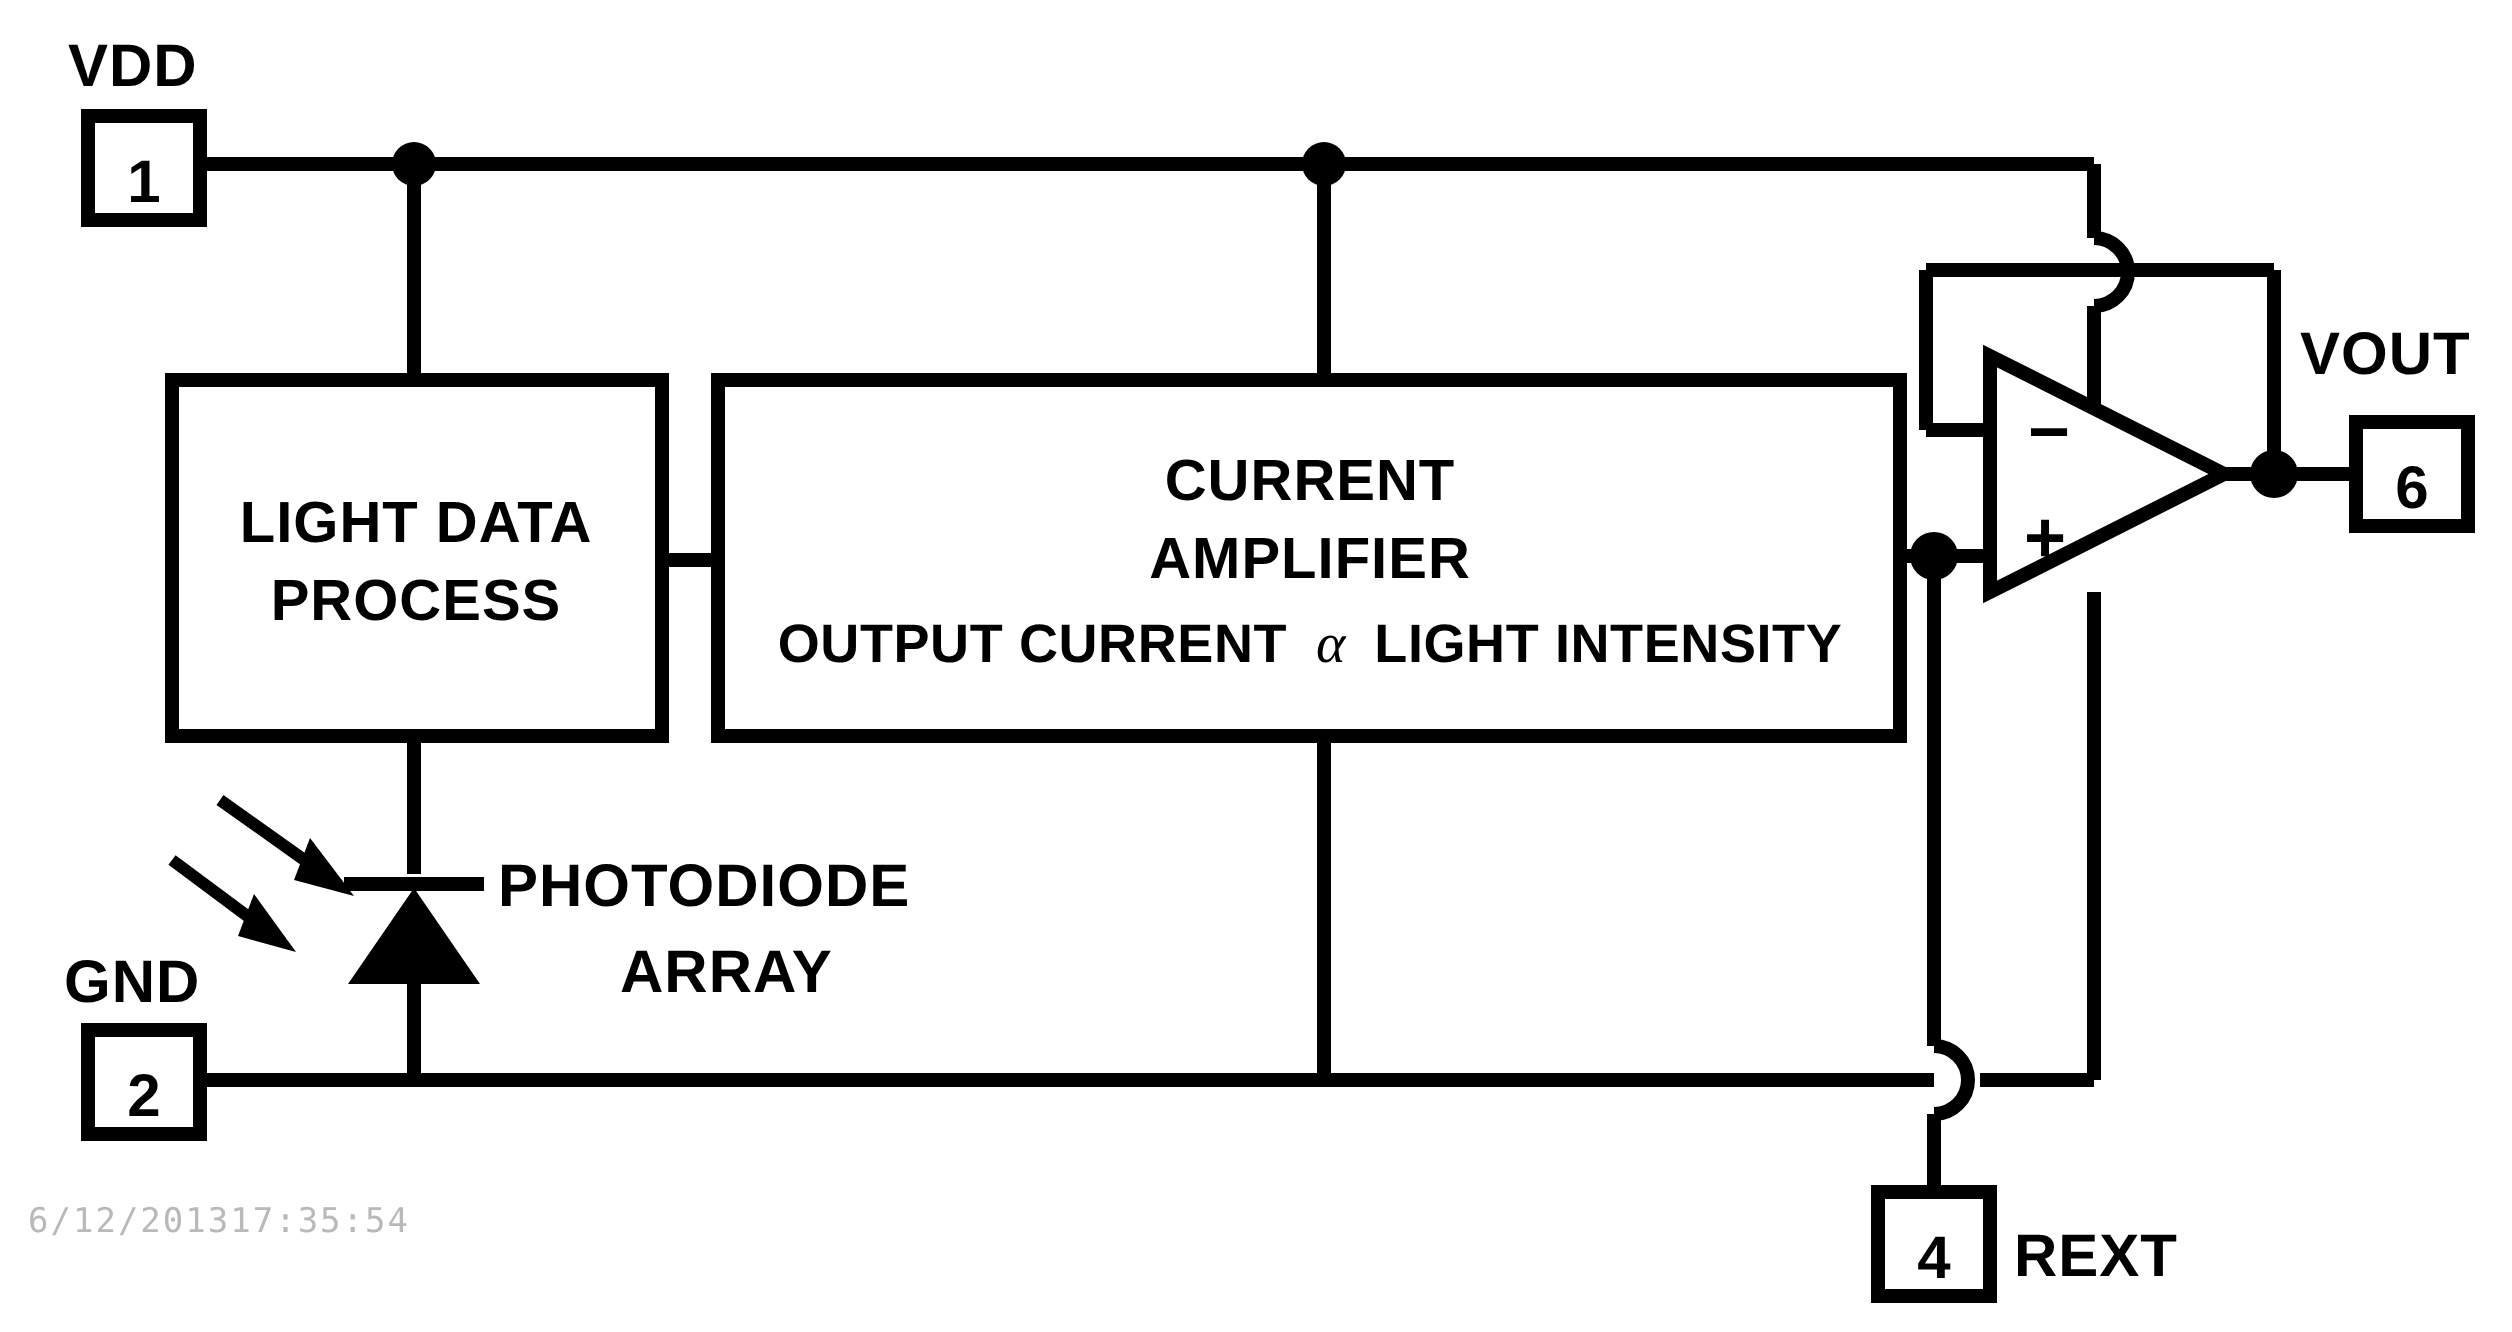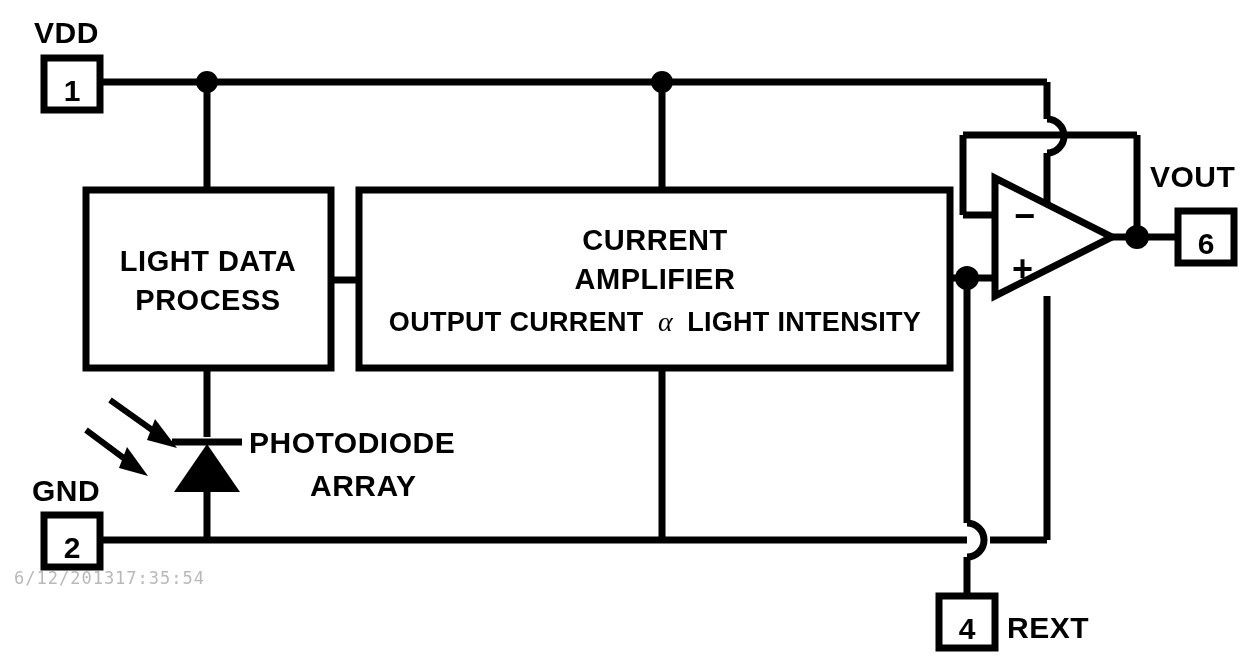--- a/index.html
+++ b/index.html
@@ -81,21 +81,21 @@
   .txt-alpha {
     font-family: "Liberation Serif", serif;
     font-style: italic;
     font-weight: normal;
     font-size: 28px;
     fill: #000000;
   }
   .watermark {
     position: absolute;
     left: 14px;
-    top: 568px;
+    top: 601px;
     font-family: "DejaVu Sans Mono", monospace;
     font-size: 17px;
     color: #b9b9b9;
     letter-spacing: 1px;
     white-space: nowrap;
     user-select: none;
   }
 </style>
 </head>
 <body>

